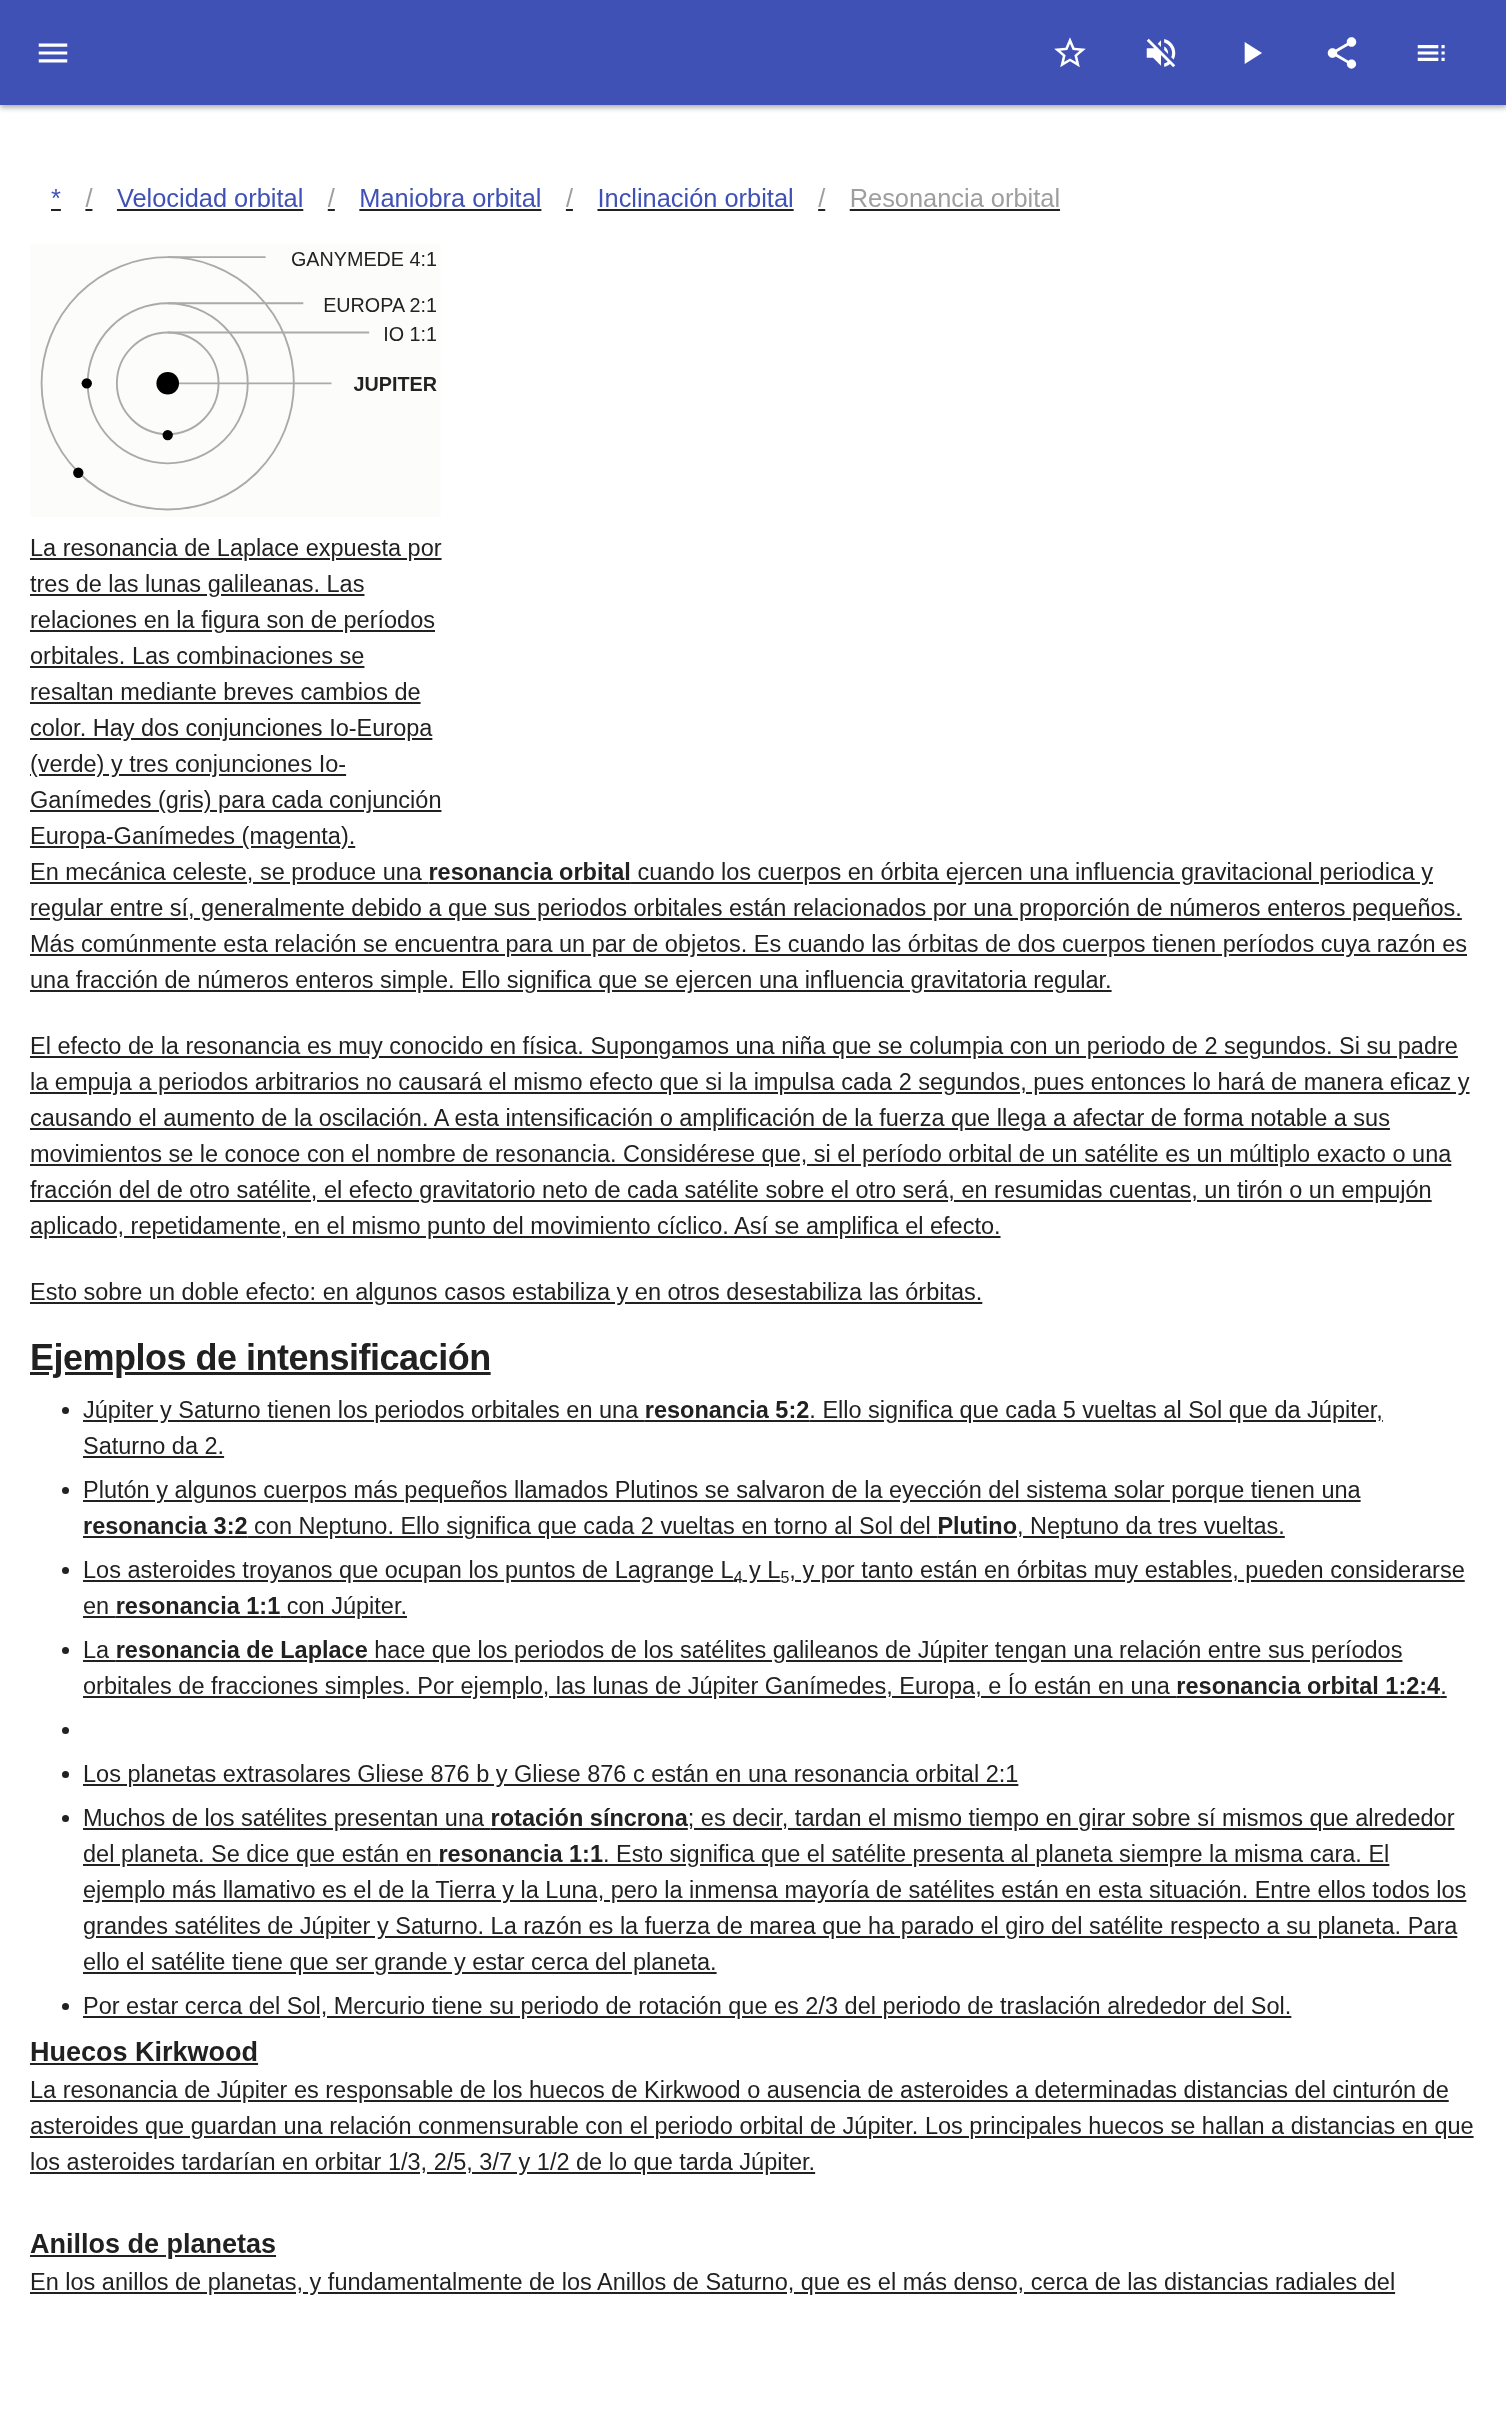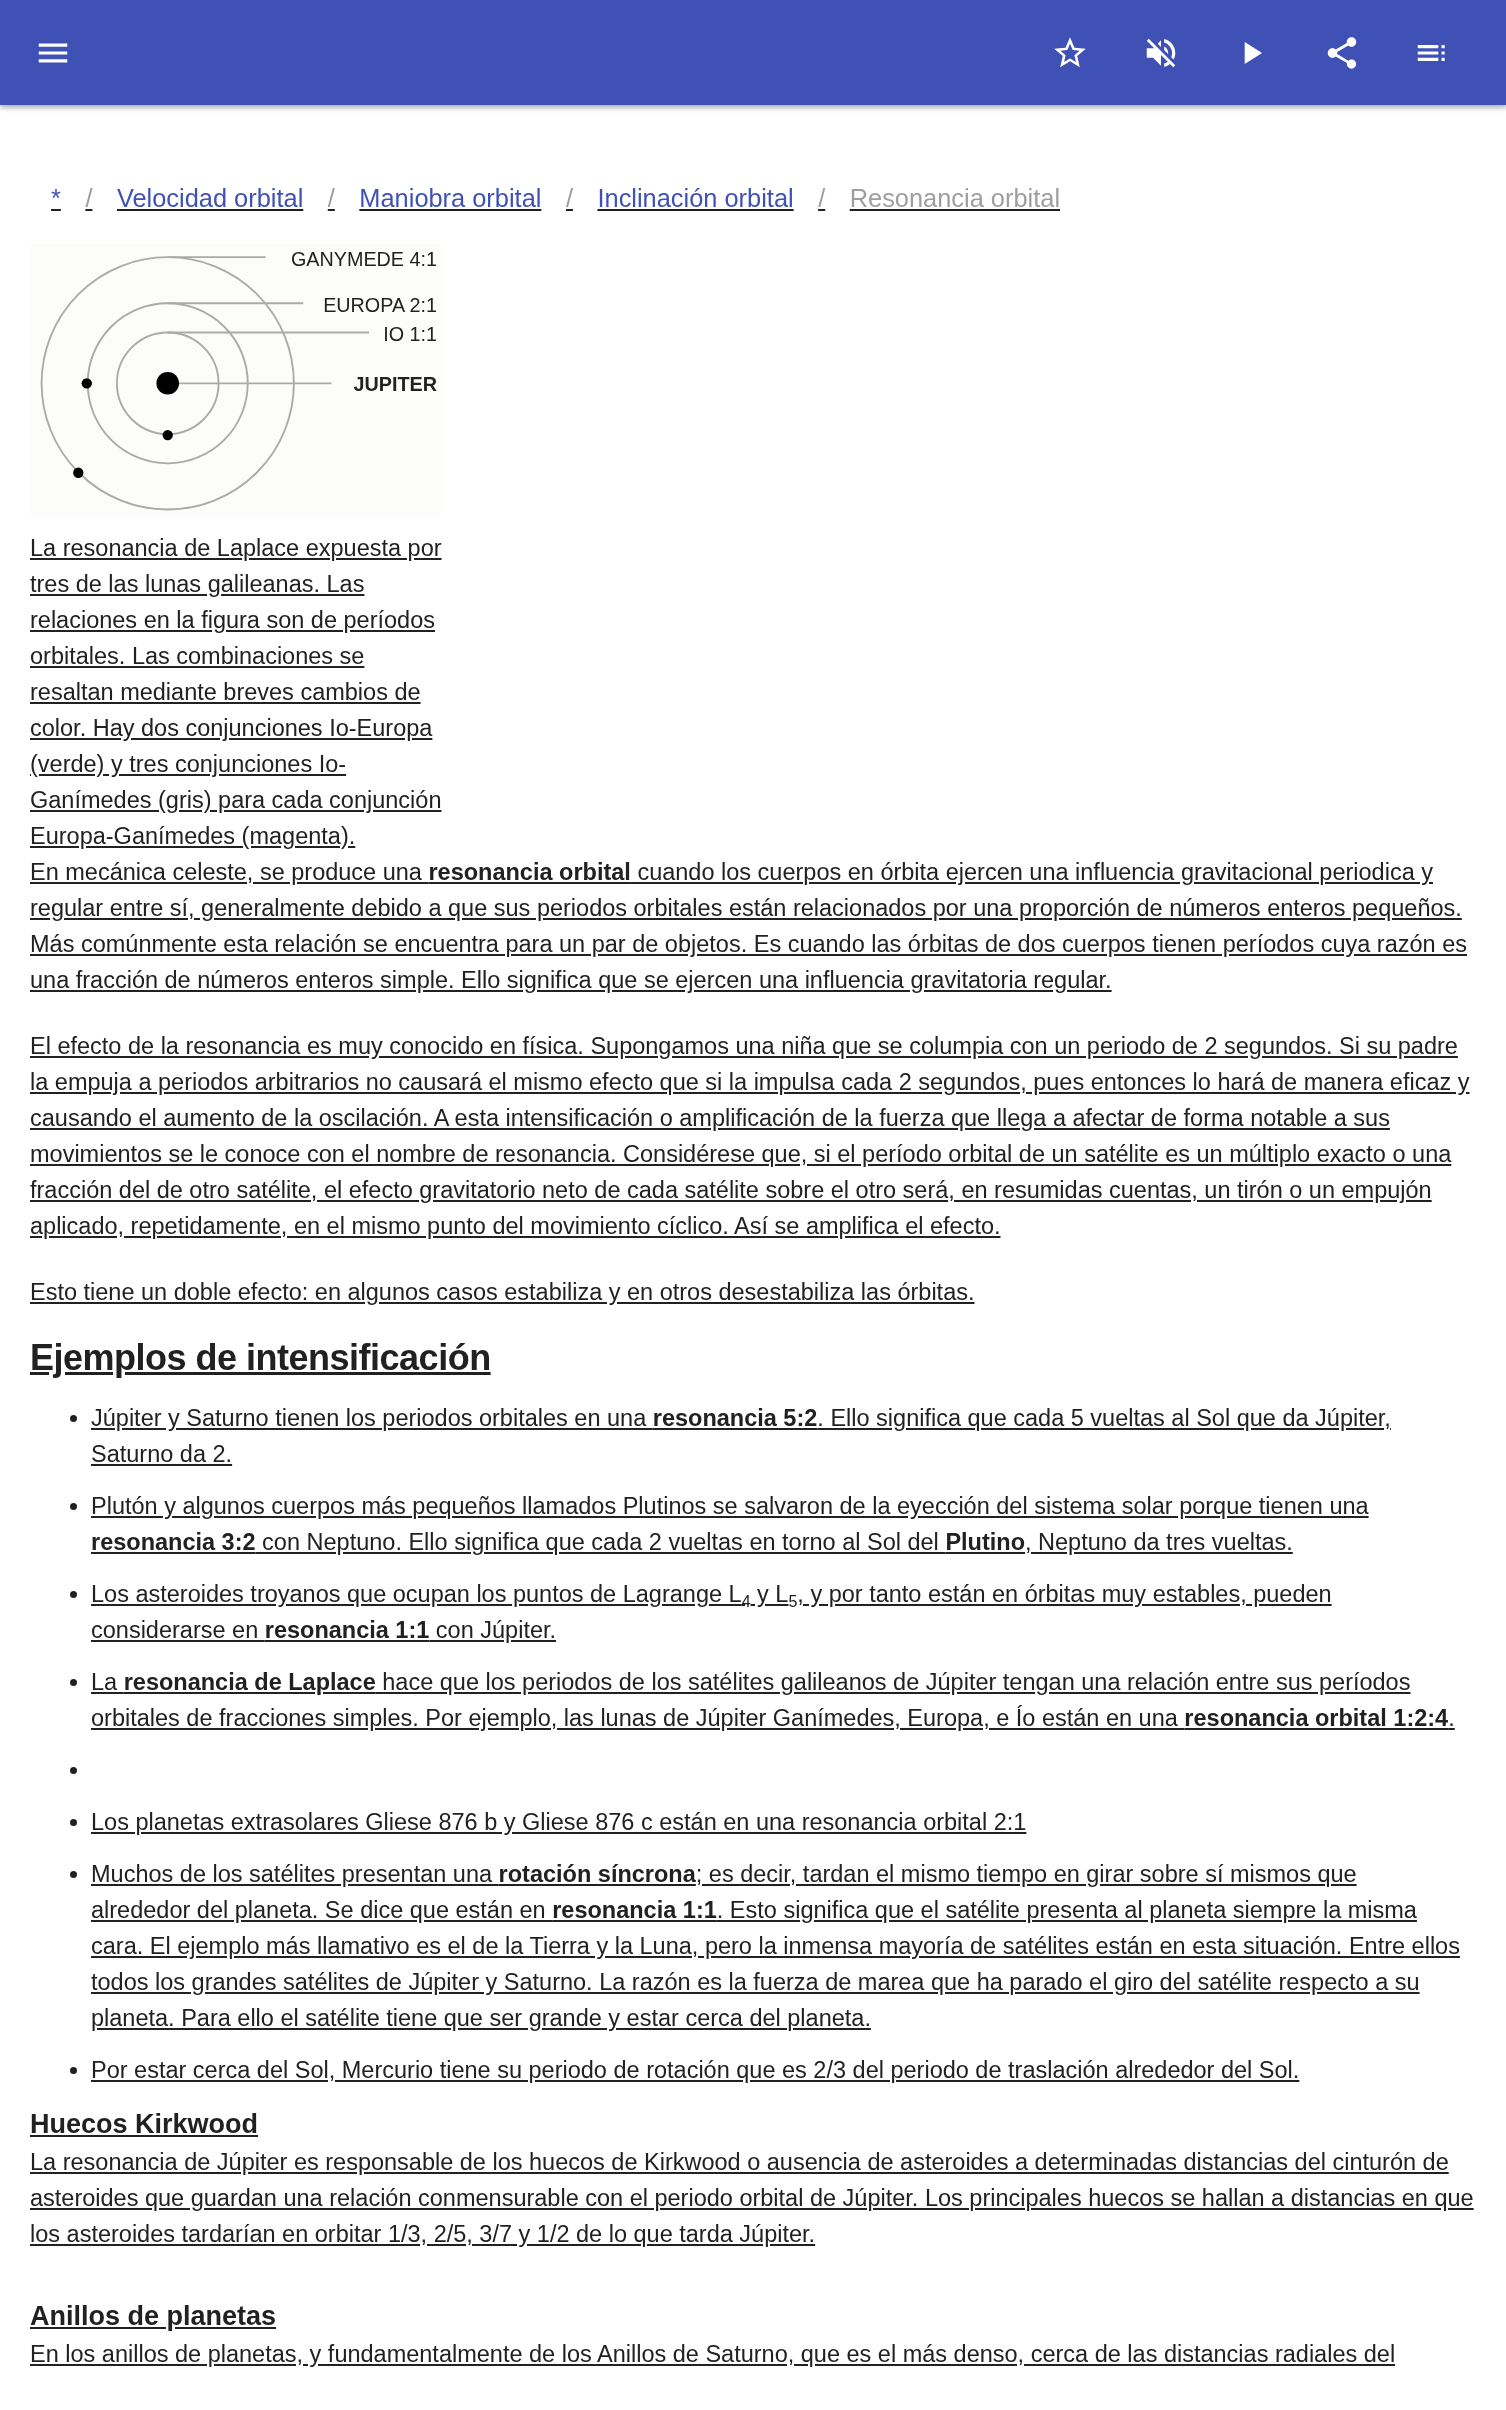--- a/index.html
+++ b/index.html
@@ -40,21 +40,21 @@
   p { margin: 0 0 30px 0; }
   .p1 { margin-top: 0; }
   h2 {
     font-size: 36px; font-weight: bold; margin: 0; line-height: 53px;
     letter-spacing: -0.5px;
   }
   h3 {
     font-size: 27px; font-weight: bold; margin: 0; line-height: 40px;
   }
   ul { margin: 0; padding-left: 45px; }
-  ul li { margin: 16px; }
+  ul li { margin: 8px; }
   ul ul { padding-left: 45px; list-style-type: circle; }
   b { font-weight: bold; }
   sub { font-size: 16px; line-height: 0; vertical-align: -4.7px; }
 </style>
 </head>
 <body>
 
 <div class="appbar">
   <div class="icon-btn" style="left:26px;">
     <svg viewBox="0 0 24 24">
@@ -113,21 +113,21 @@
       <text x="432" y="23" text-anchor="end" font-family="Liberation Sans, sans-serif" font-size="21" fill="#222">GANYMEDE 4:1</text>
       <text x="432" y="72" text-anchor="end" font-family="Liberation Sans, sans-serif" font-size="21" fill="#222">EUROPA 2:1</text>
       <text x="432" y="103" text-anchor="end" font-family="Liberation Sans, sans-serif" font-size="21" fill="#222">IO 1:1</text>
       <text x="432" y="156" text-anchor="end" font-family="Liberation Sans, sans-serif" font-size="21" font-weight="bold" fill="#222">JUPITER</text>
     </svg>
   </div>
   <div class="caption">La resonancia de Laplace expuesta por tres de las lunas galileanas. Las relaciones en la figura son de períodos orbitales. Las combinaciones se resaltan mediante breves cambios de color. Hay dos conjunciones Io-Europa (verde) y tres conjunciones Io-Ganímedes (gris) para cada conjunción Europa-Ganímedes (magenta).</div>
 
   <p class="p1"><span>En mecánica celeste, se produce una </span><b>resonancia orbital</b><span> cuando los cuerpos en órbita ejercen una influencia gravitacional periodica y regular entre sí, generalmente debido a que sus periodos orbitales están relacionados por una proporción de números enteros pequeños. Más comúnmente esta relación se encuentra para un par de objetos. Es cuando las órbitas de dos cuerpos tienen períodos cuya razón es una fracción de números enteros simple. Ello significa que se ejercen una influencia gravitatoria regular.</span></p>
   <p>El efecto de la resonancia es muy conocido en física. Supongamos una niña que se columpia con un periodo de 2 segundos. Si su padre la empuja a periodos arbitrarios no causará el mismo efecto que si la impulsa cada 2 segundos, pues entonces lo hará de manera eficaz y causando el aumento de la oscilación. A esta intensificación o amplificación de la fuerza que llega a afectar de forma notable a sus movimientos se le conoce con el nombre de resonancia. Considérese que, si el período orbital de un satélite es un múltiplo exacto o una fracción del de otro satélite, el efecto gravitatorio neto de cada satélite sobre el otro será, en resumidas cuentas, un tirón o un empujón aplicado, repetidamente, en el mismo punto del movimiento cíclico. Así se amplifica el efecto.</p>
-  <p style="margin-bottom:21px;">Esto tiene un doble efecto: en algunos casos estabiliza y en otros desestabiliza las órbitas.</p>
+  <p style="margin-bottom:21px;">Esto sobre un doble efecto: en algunos casos estabiliza y en otros desestabiliza las órbitas.</p>
 
   <h2>Ejemplos de intensificación</h2>
   <ul>
     <li><span>Júpiter y Saturno tienen los periodos orbitales en una </span><b>resonancia 5:2</b><span>. Ello significa que cada 5 vueltas al Sol que da Júpiter, Saturno da 2.</span></li>
     <li><span>Plutón y algunos cuerpos más pequeños llamados Plutinos se salvaron de la eyección del sistema solar porque tienen una </span><b>resonancia 3:2</b><span> con Neptuno. Ello significa que cada 2 vueltas en torno al Sol del </span><b>Plutino</b><span>, Neptuno da tres vueltas.</span></li>
     <li><span>Los asteroides troyanos que ocupan los puntos de Lagrange L</span><sub>4</sub><span> y L</span><sub>5</sub><span>, y por tanto están en órbitas muy estables, pueden considerarse en </span><b>resonancia 1:1</b><span> con Júpiter.</span></li>
     <li><span>La </span><b>resonancia de Laplace</b><span> hace que los periodos de los satélites galileanos de Júpiter tengan una relación entre sus períodos orbitales de fracciones simples. Por ejemplo, las lunas de Júpiter Ganímedes, Europa, e Ío están en una </span><b>resonancia orbital 1:2:4</b><span>.</span></li>
     <li>
     </li>
     <li>Los planetas extrasolares Gliese 876 b y Gliese 876 c están en una resonancia orbital 2:1</li>

